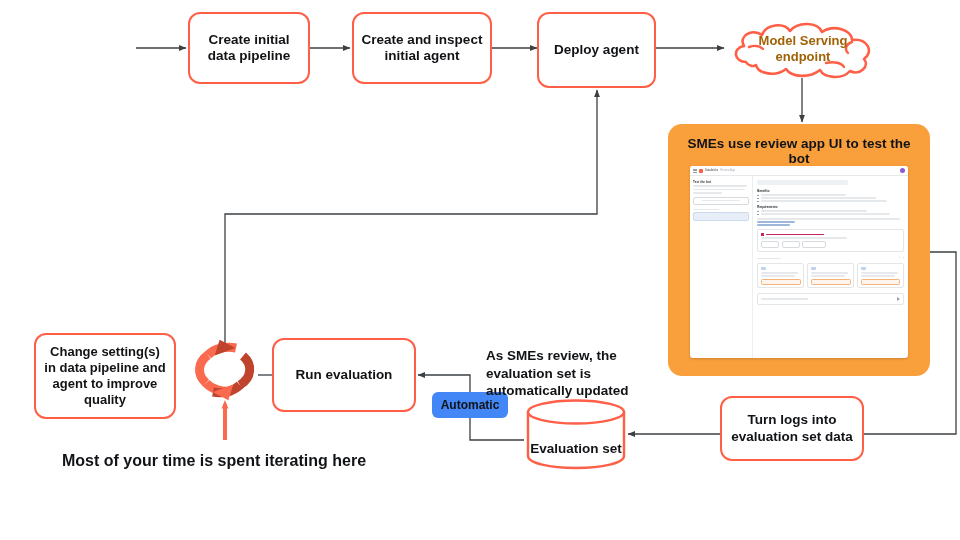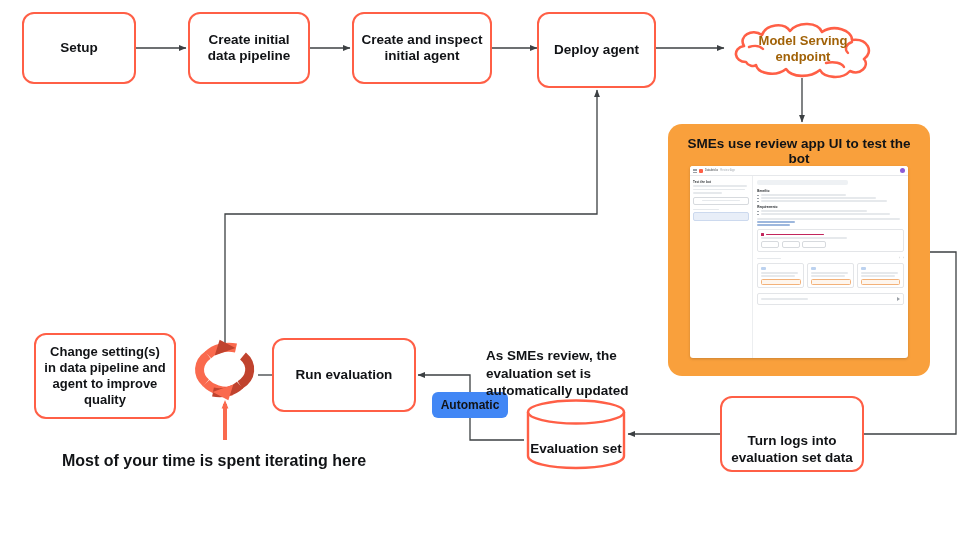--- a/index.html
+++ b/index.html
@@ -159,23 +159,20 @@
       <path d="M206,383 A26,20 0 0 0 232,391" stroke="#FA6A4E" stroke-width="9" fill="none" stroke-linecap="butt"></path>
       <path d="M243,356 A26,20 0 0 1 240,385" stroke="#C0432E" stroke-width="9" fill="none" stroke-linecap="butt"></path>
       <path d="M240,385 A26,20 0 0 1 213,392" stroke="#C0432E" stroke-width="9" fill="none" stroke-linecap="butt"></path>
 
       <path d="M222,339 L212,352 L234,352 z" fill="#C0432E" transform="rotate(-20 223,346)"></path>
 
       <path d="M226,401 L236,388 L214,388 z" fill="#FA6A4E" transform="rotate(-20 225,394)"></path>
     </g>
   </svg>
 
-  <div class="node" style="left:22px;top:12px;width:114px;height:72px;">
-    <span>Setup</span>
-  </div>
 
   <div class="node" style="left:352px;top:12px;width:140px;height:72px;white-space:pre-line;">
     <span>Create and inspect
 initial agent</span>
   </div>
 
   <div class="node" style="left:188px;top:12px;width:122px;height:72px;white-space:pre-line;">
     <span>Create initial
 data pipeline</span>
   </div>
@@ -339,21 +336,21 @@
   </div>
 
   <div class="cylinder" style="left:524px;top:398px;width:104px;height:72px;">
     <svg viewBox="0 0 104 72" width="104" height="72">
       <path d="M4,14 L4,58 C4,65.2 26,70 52,70 C78,70 100,65.2 100,58 L100,14" fill="#ffffff" stroke="#FF5F46" stroke-width="2.4"></path>
       <ellipse cx="52" cy="14" rx="48" ry="11.5" fill="#ffffff" stroke="#FF5F46" stroke-width="2.4"></ellipse>
     </svg>
     <div class="cyl-label" style="padding-top:14px;">Evaluation set</div>
   </div>
 
-  <div class="node" style="left:720px;top:396px;width:144px;height:76px;white-space:pre-line;align-items:flex-end;">
+  <div class="node" style="left:720px;top:396px;width:144px;height:65px;white-space:pre-line;">
     <span>Turn logs into
 evaluation set data</span>
   </div>
 
   <div class="note" style="left:486px;top:329px;width:180px;white-space:pre-line;">
     <span>As SMEs review, the
 evaluation set is
 automatically updated</span>
   </div>
 

